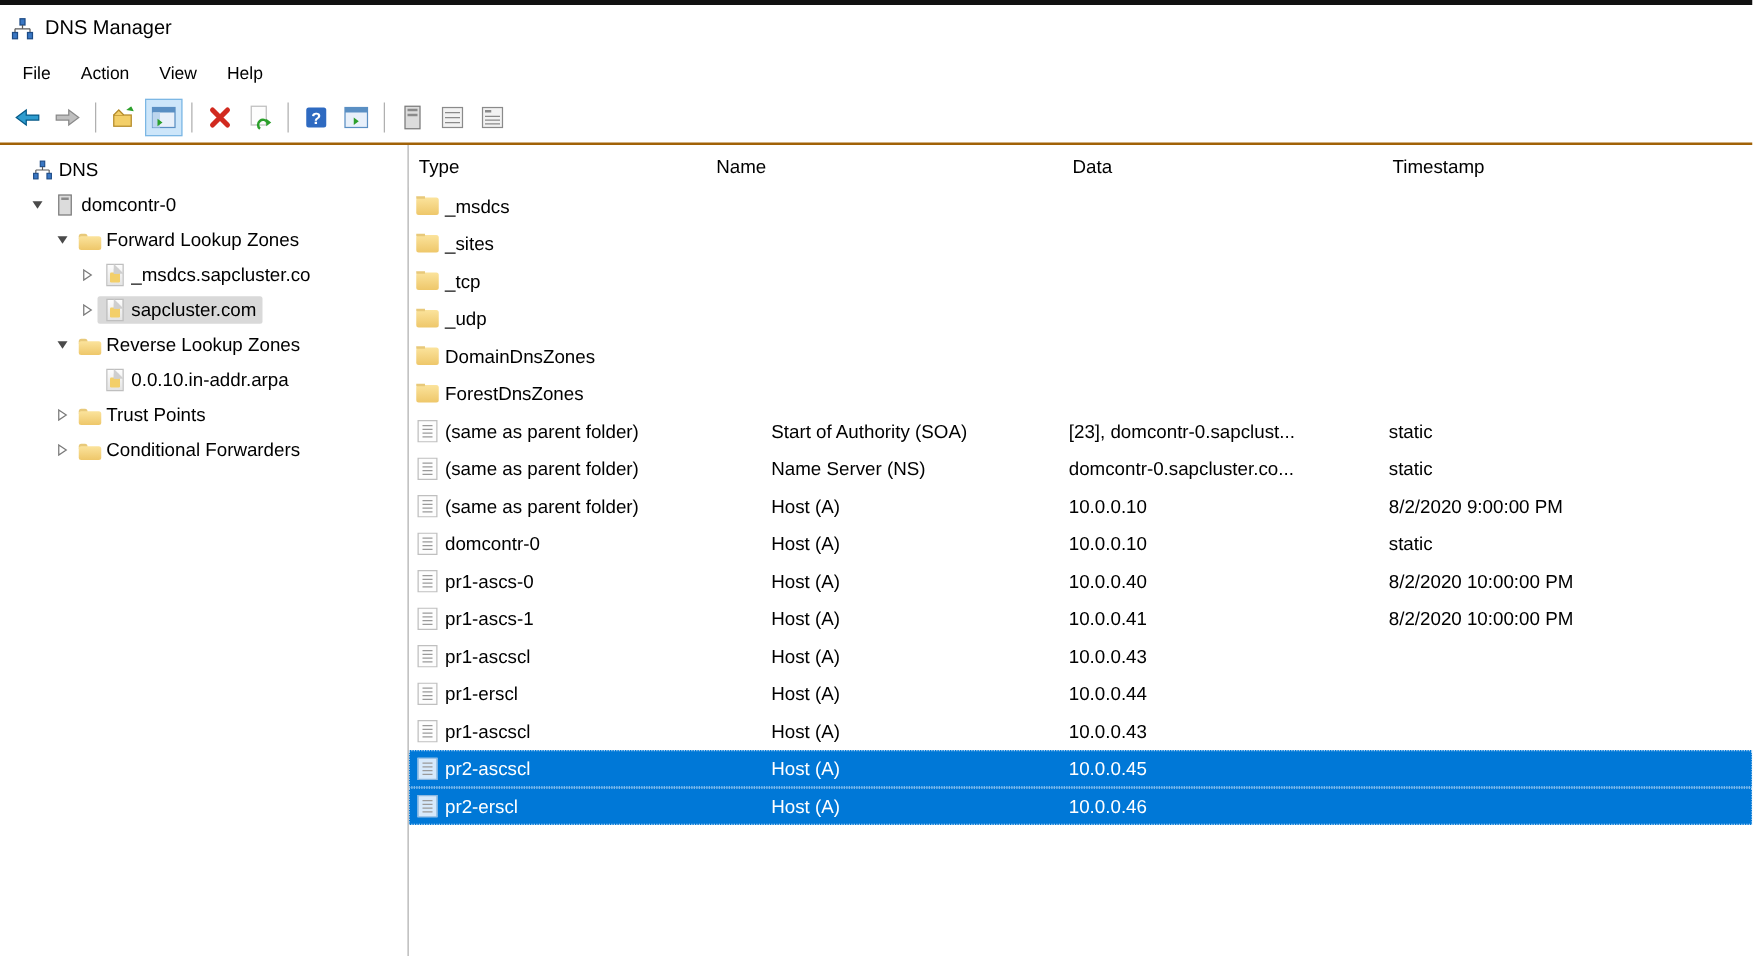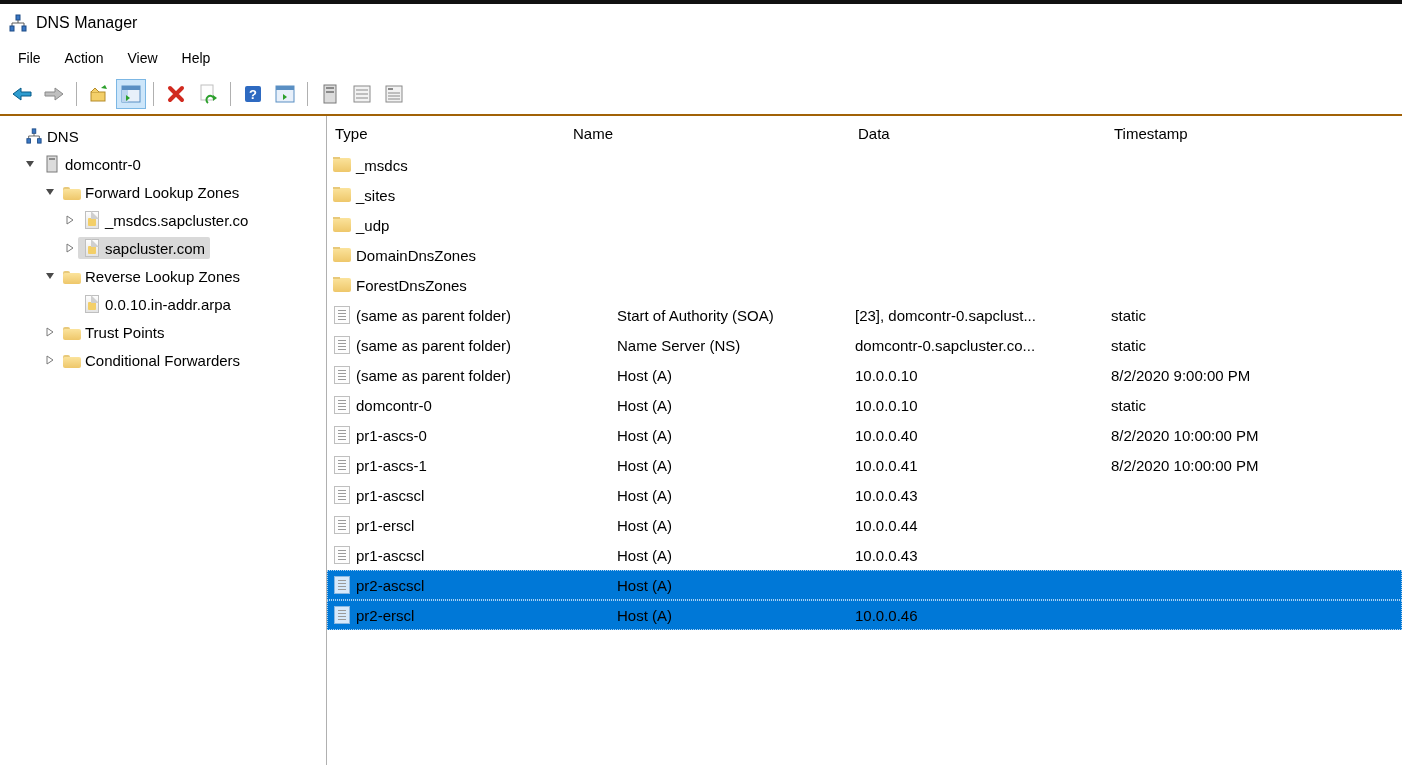--- a/index.html
+++ b/index.html
@@ -47,21 +47,21 @@
   .col-data { width: 256px; }
   .col-ts { flex: 1; }
   
   .list-body { flex: 1; overflow: auto; padding-bottom: 4px; }
   .list-row { display: flex; align-items: center; height: 30px; cursor: default; border: 1px solid transparent; }
   .list-row .cell { padding: 0 4px; white-space: nowrap; overflow: hidden; text-overflow: ellipsis; }
   .list-row .cell.name { width: 285px; display: flex; align-items: center; }
   .list-row .cell.type { width: 238px; }
   .list-row .cell.data { width: 256px; }
   .list-row .cell.ts { flex: 1; }
-  .list-row.selected { background: #0078d7; color: #000000; border: 1px dotted #aad1f1; }
+  .list-row.selected { background: #0078d7; color: #ffffff; border: 1px dotted #aad1f1; }
   .list-row .row-icon { width: 20px; display: flex; align-items: center; justify-content: center; margin-right: 4px; }
   .row-folder { width: 18px; height: 14px; background: linear-gradient(#fbe39c, #eec76a); border-radius: 2px; position: relative; }
   .row-folder::before { content: ""; position: absolute; top: -3px; left: 0; width: 7px; height: 4px; background: #e8c97a; border-radius: 2px 2px 0 0; }
   .row-record { width: 16px; height: 18px; background: #fdfdfd; border: 1px solid #bfbfbf; position: relative; }
   .row-record::before { content: ""; position: absolute; top: 3px; left: 3px; width: 8px; height: 1px; background: #9a9a9a; box-shadow: 0 3px 0 #9a9a9a, 0 6px 0 #9a9a9a, 0 9px 0 #9a9a9a; }
   .list-row.selected .row-record { background: #d6e9fb; border-color: #8cb8e0; }
   
   svg { display: block; }
 </style>
 </head>
@@ -343,20 +343,31 @@
             </div>
             <div class="cell type"></div>
             <div class="cell data"></div>
             <div class="cell ts"></div>
           </div>
           <div class="list-row">
             <div class="cell name">
               <span class="row-icon">
                 <div class="row-folder"></div>
               </span>
+              <span>_tcp</span>
+            </div>
+            <div class="cell type"></div>
+            <div class="cell data"></div>
+            <div class="cell ts"></div>
+          </div>
+          <div class="list-row">
+            <div class="cell name">
+              <span class="row-icon">
+                <div class="row-folder"></div>
+              </span>
               <span>_udp</span>
             </div>
             <div class="cell type"></div>
             <div class="cell data"></div>
             <div class="cell ts"></div>
           </div>
           <div class="list-row">
             <div class="cell name">
               <span class="row-icon">
                 <div class="row-folder"></div>
@@ -478,20 +489,21 @@
             <div class="cell ts"></div>
           </div>
           <div class="list-row selected">
             <div class="cell name">
               <span class="row-icon">
                 <div class="row-record"></div>
               </span>
               <span>pr2-ascscl</span>
             </div>
             <div class="cell type">Host (A)</div>
+            <div class="cell data">10.0.0.45</div>
             <div class="cell ts"></div>
           </div>
           <div class="list-row selected">
             <div class="cell name">
               <span class="row-icon">
                 <div class="row-record"></div>
               </span>
               <span>pr2-erscl</span>
             </div>
             <div class="cell type">Host (A)</div>

